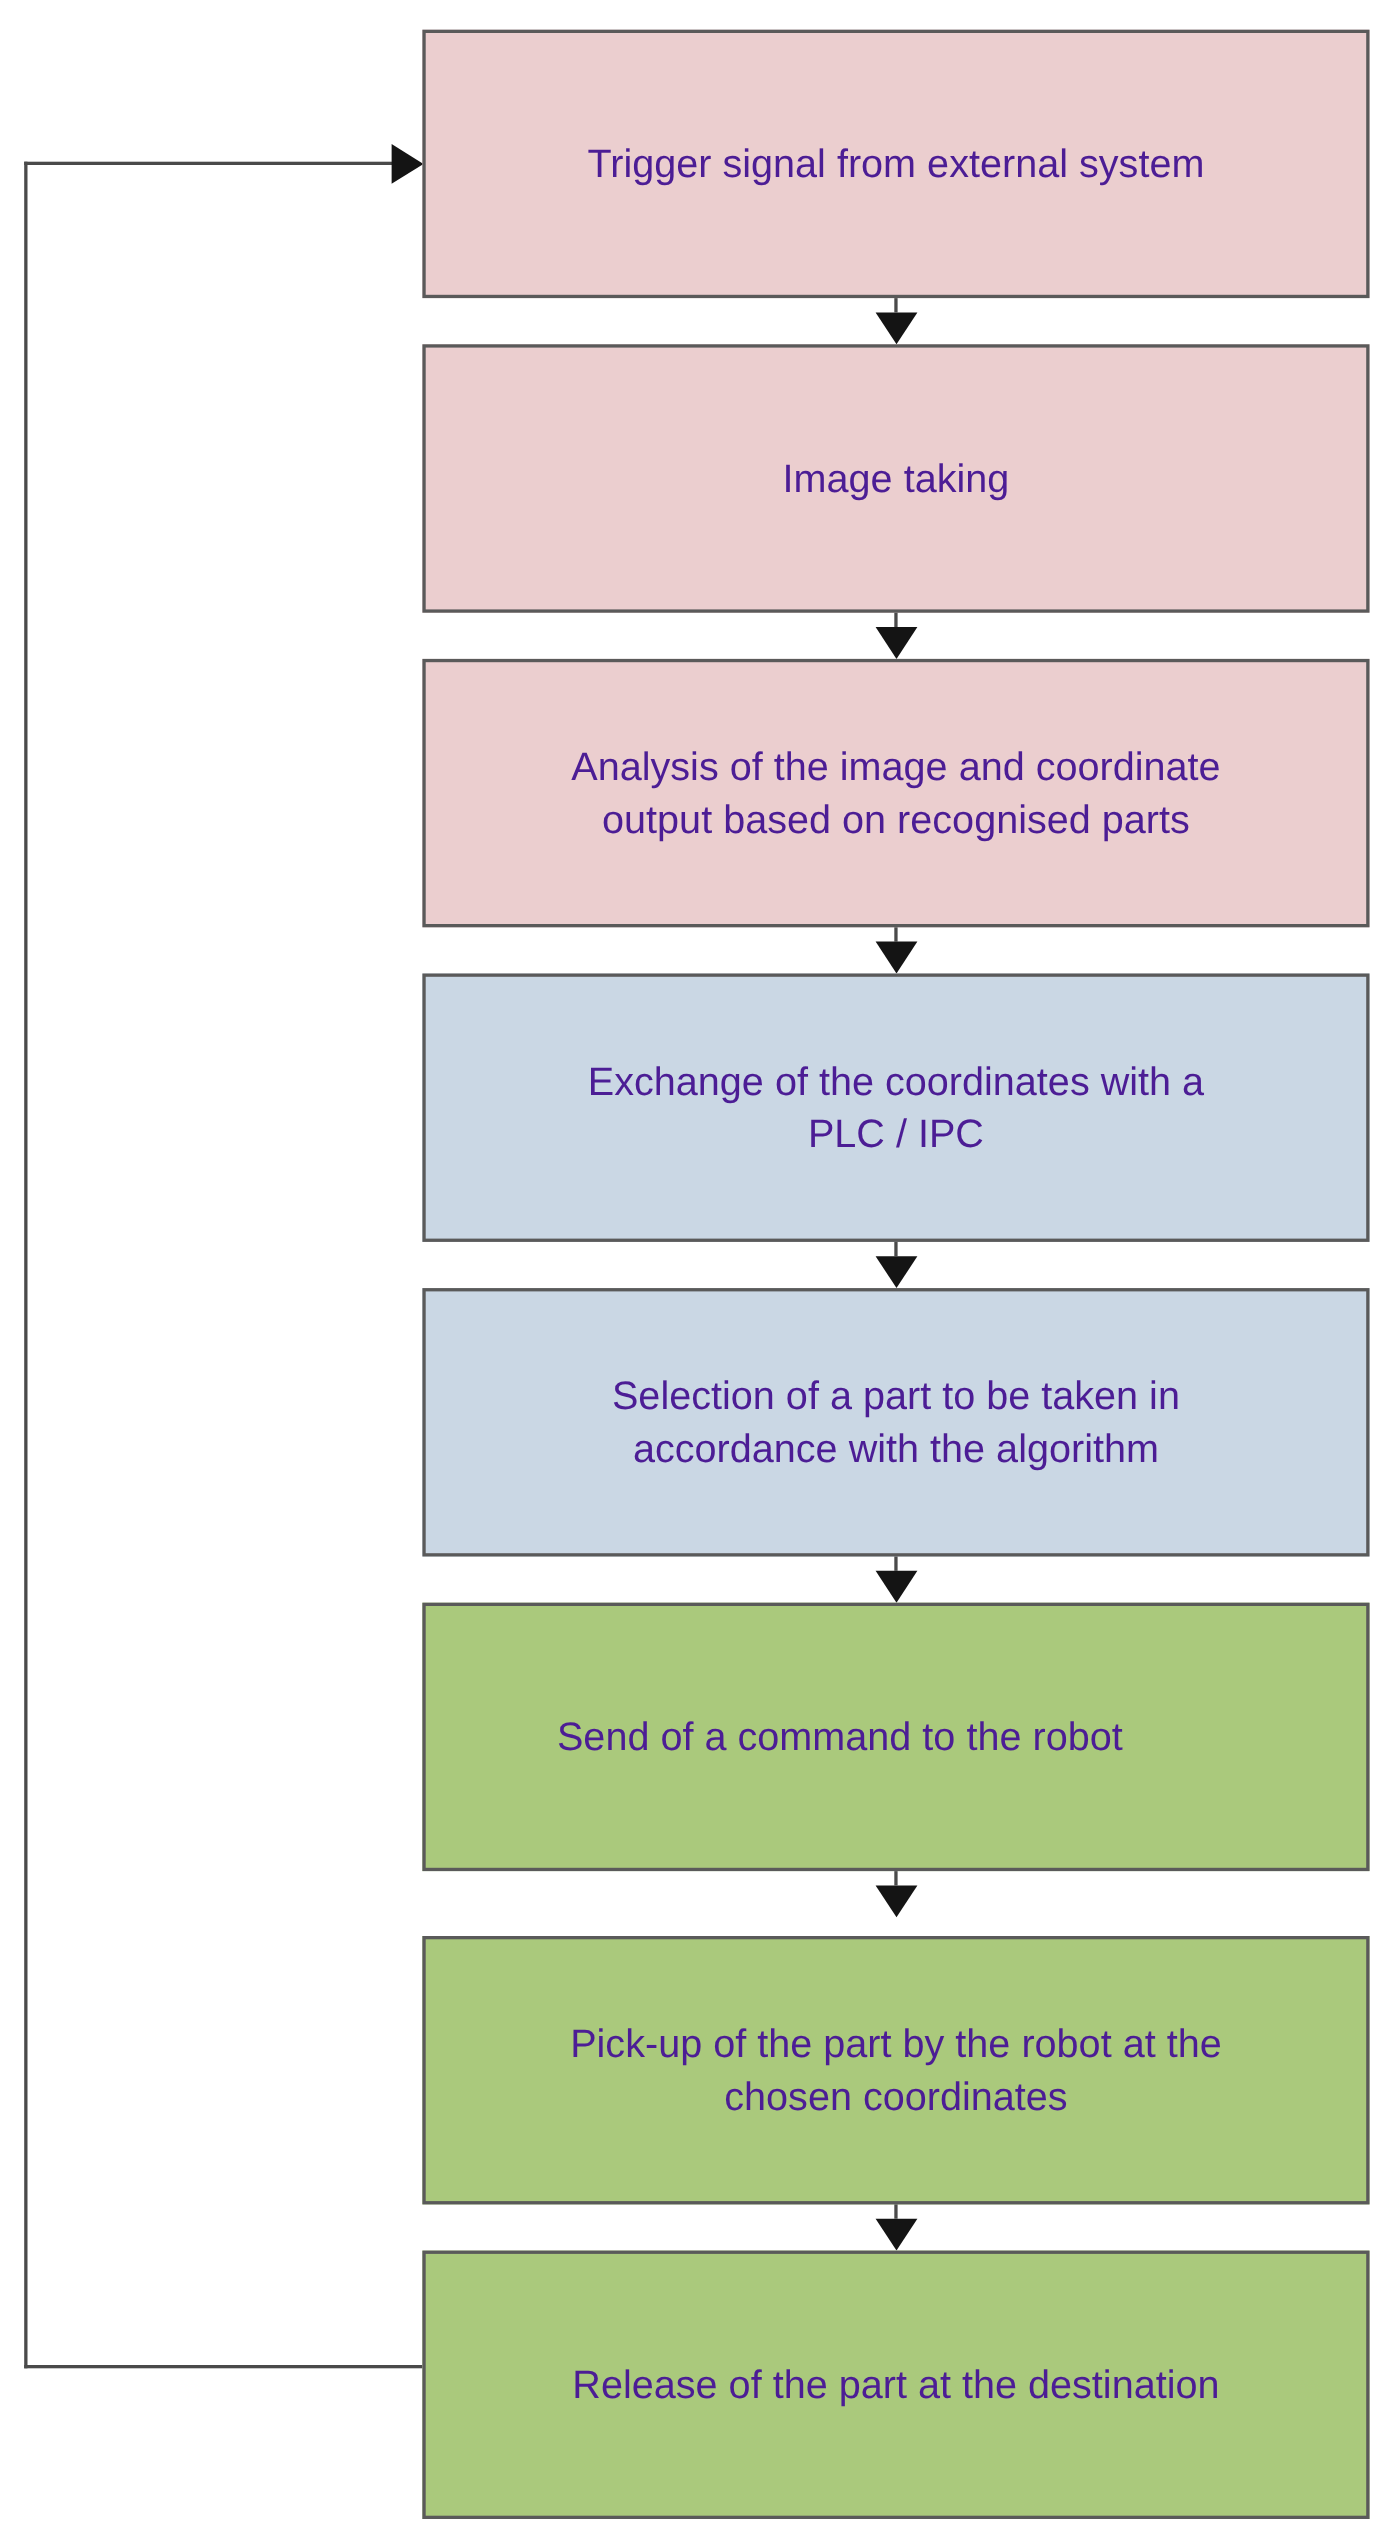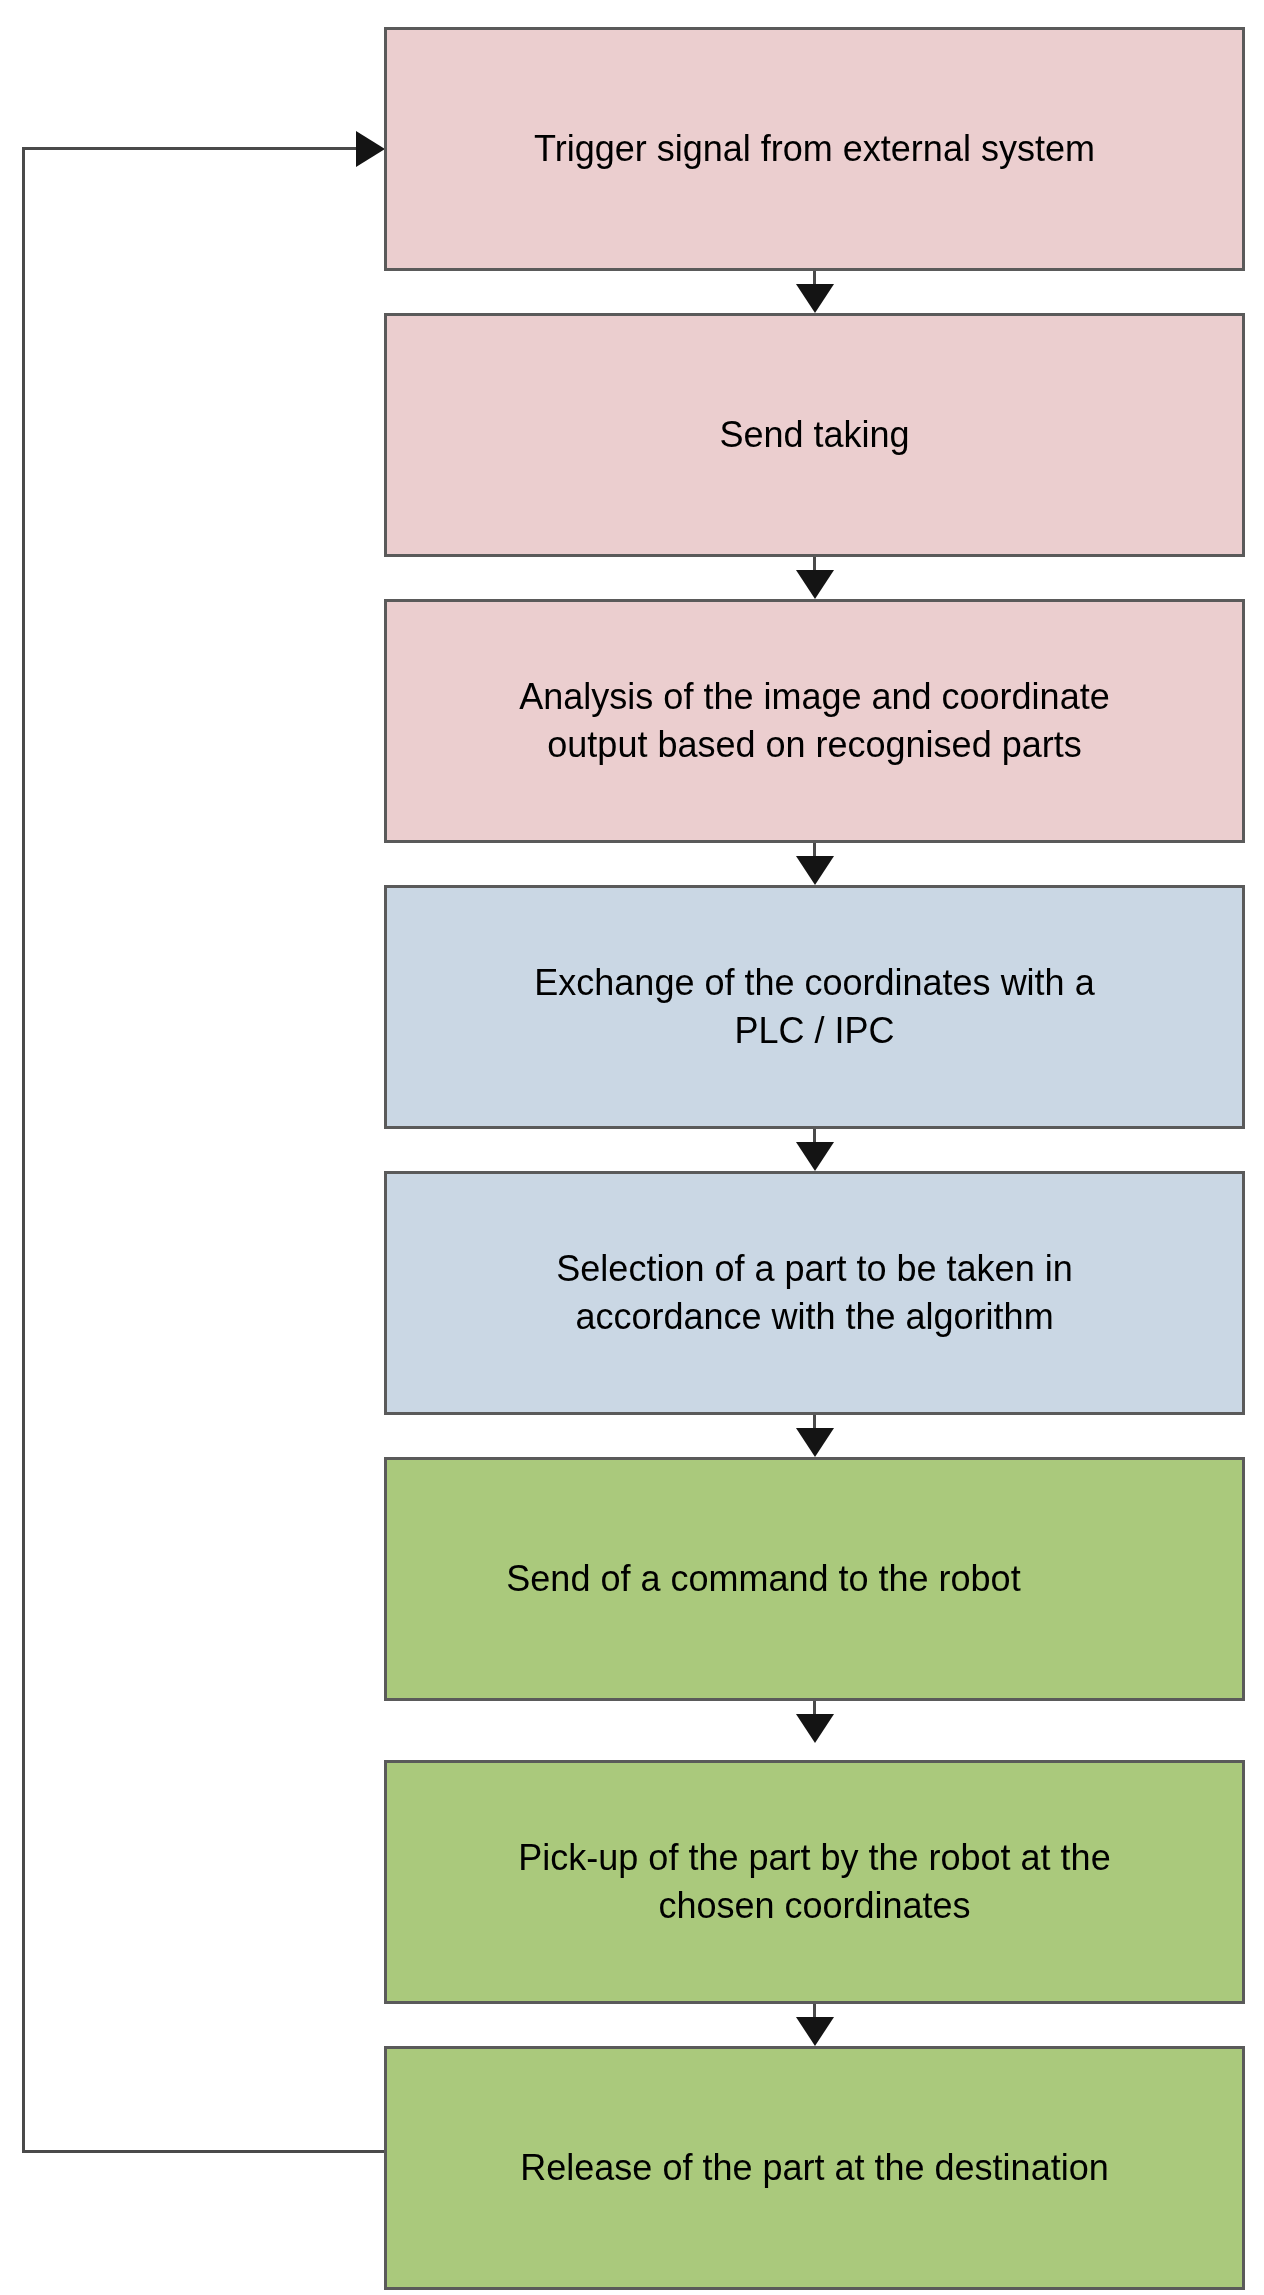--- a/index.html
+++ b/index.html
@@ -26,21 +26,21 @@
     width: 861px; height: 244px;
     border: 3px solid #5a5a5a;
     display: flex;
     align-items: center;
     justify-content: center;
     padding: 0 122px;
   }
   .step-label {
     font-size: 36px;
     line-height: 48px;
-    color: #000000;
+    color: #4c1d95;
     text-align: center;
   }
   .connector {
     width: 100%;
     height: 42px;
     display: flex;
     flex-direction: column;
     align-items: center;
   }
   .connector .stem {
@@ -95,21 +95,21 @@
     <div class="step" style="background: rgb(235, 206, 207);">
       <span class="step-label">Trigger signal from external system</span>
     </div>
 
     <div class="connector">
       <div class="stem"></div>
       <div class="tri"></div>
     </div>
 
     <div class="step" style="background: rgb(235, 206, 207);">
-      <span class="step-label">Send taking</span>
+      <span class="step-label">Image taking</span>
     </div>
 
     <div class="connector">
       <div class="stem"></div>
       <div class="tri"></div>
     </div>
 
     <div class="step" style="background: rgb(235, 206, 207);">
       <span class="step-label">Analysis of the image and coordinate output based on recognised parts</span>
     </div>

